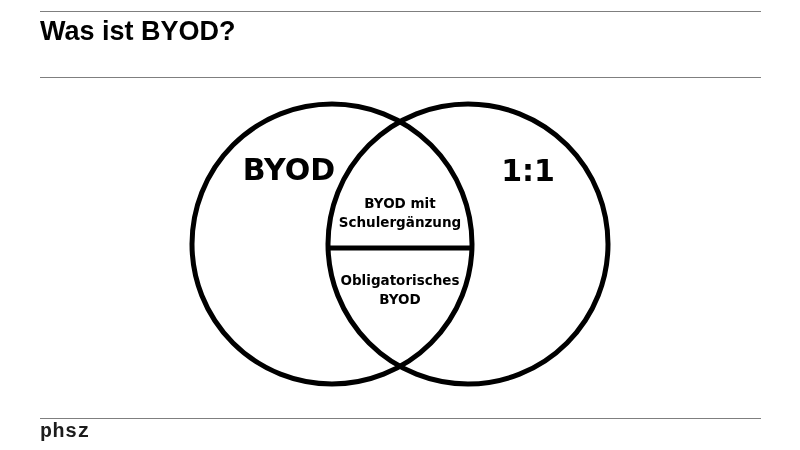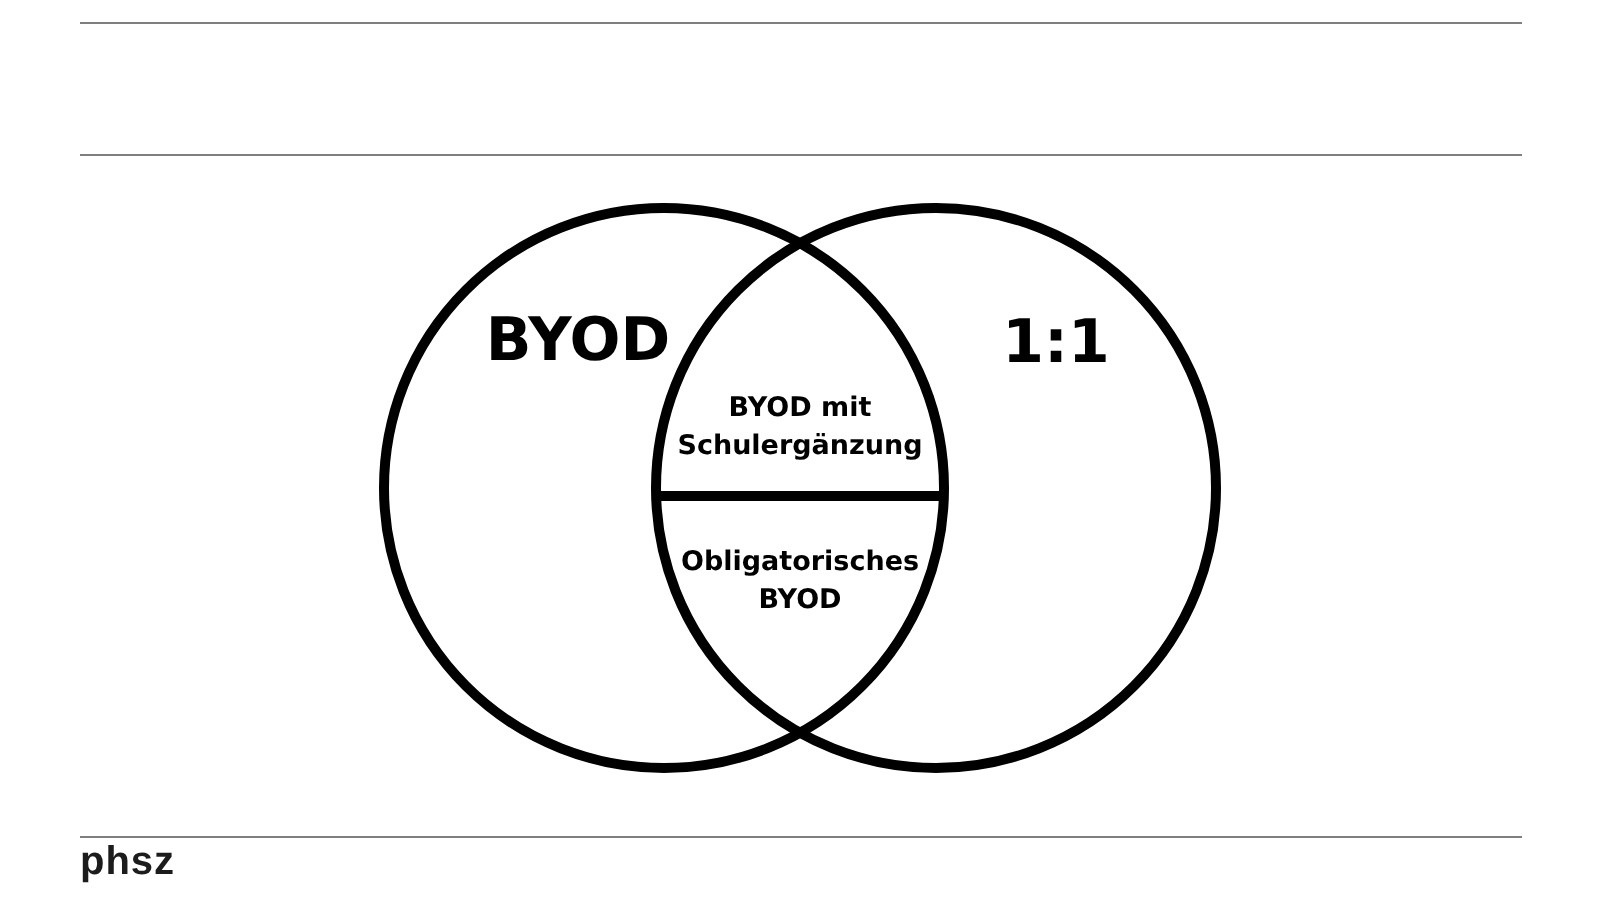--- a/index.html
+++ b/index.html
@@ -62,34 +62,35 @@
   .venn-label-small {
     font-family: "DejaVu Sans", sans-serif;
     font-weight: bold;
     font-size: 13.5px;
     fill: #000000;
   }
   .footer-logo {
     position: absolute;
     left: 40px;
     top: 420px;
-    font-family: Liberation Sans, sans-serif;
+    font-family: Liberation Mono, monospace;
     font-weight: bold;
     font-size: 20px;
     letter-spacing: 0.5px;
     color: #1c1c1c;
   }
 </style>
 </head>
 <body>
 
 <div class="slide">
 
   <div class="rule rule-top"></div>
 
+  <h1 class="slide-title">Was ist BYOD?</h1>
 
   <div class="rule rule-under-title"></div>
 
   <svg class="venn-svg" viewBox="0 0 800 450" xmlns="http://www.w3.org/2000/svg">
 
     <circle class="venn-circle" cx="332" cy="244" r="140"></circle>
 
     <circle class="venn-circle" cx="468" cy="244" r="140"></circle>
 
     <line class="venn-divider" x1="328" y1="248" x2="472" y2="248"></line>

